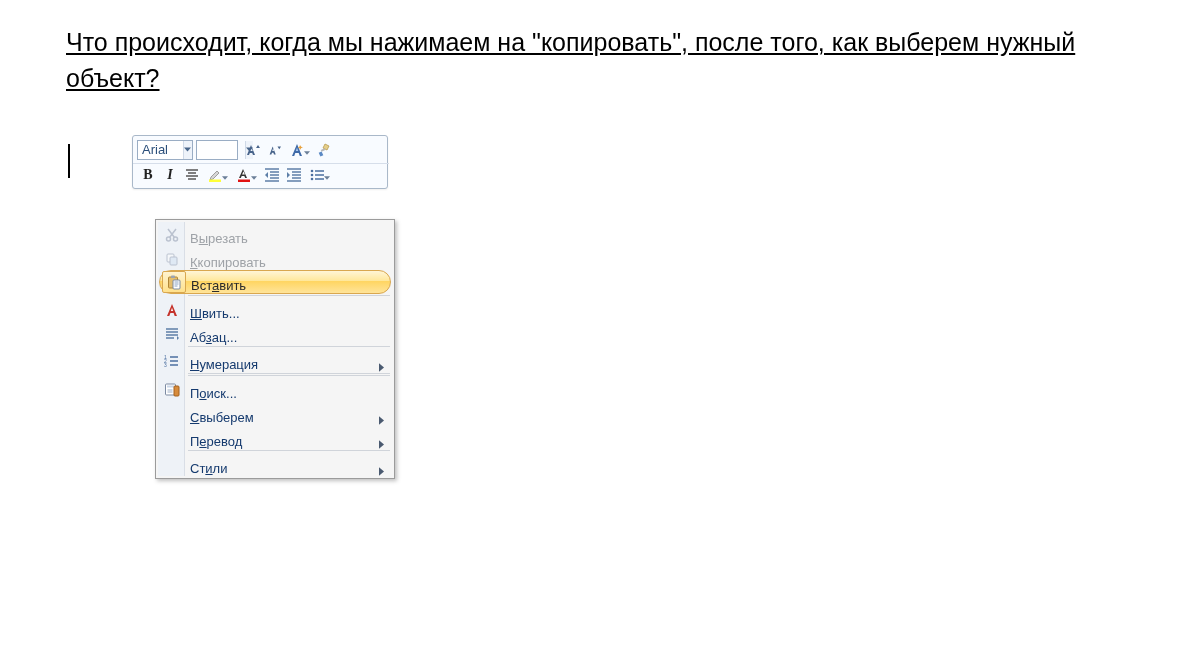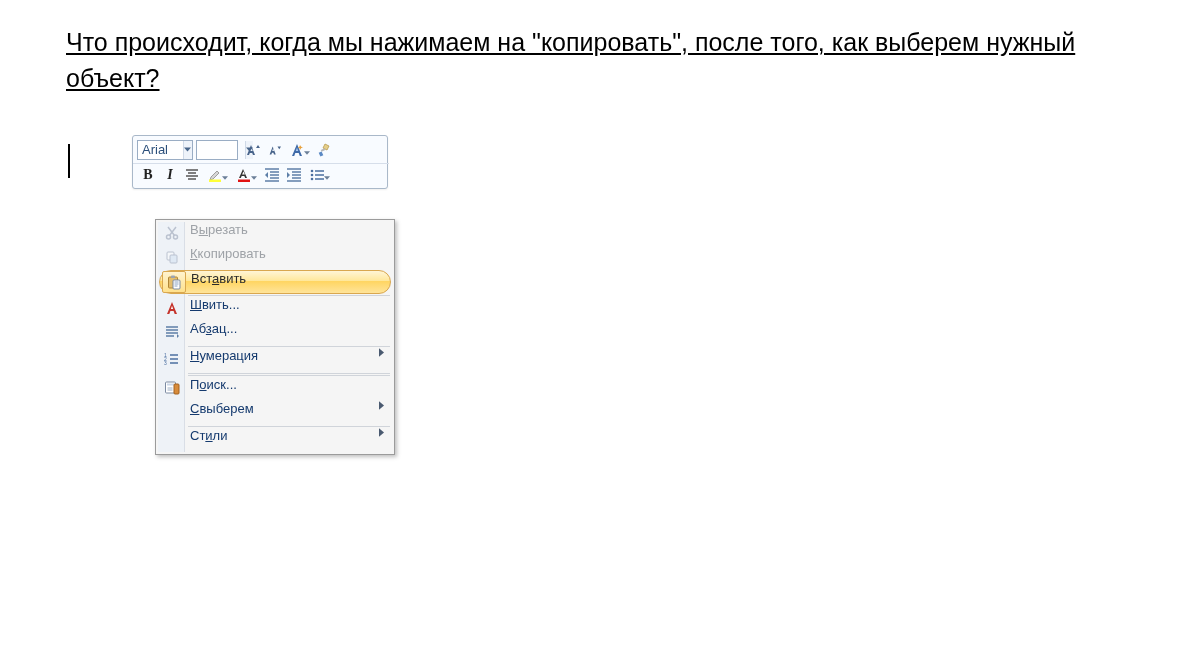--- a/index.html
+++ b/index.html
@@ -123,21 +123,21 @@
   .cm-icon-col {
     position: absolute;
     left: 2px; top: 2px; bottom: 2px;
     width: 26px;
     background: #eef2f7;
     border-right: 1px solid #d9dee6;
   }
   .cm-item {
     position: relative;
     display: flex;
-    align-items: flex-start;
+    align-items: flex-end;
     height: 24px;
     padding-left: 32px;
     padding-right: 22px;
     color: #153a6e;
     box-sizing: border-box;
   }
   .cm-item.disabled { color: #9ea2a7; }
   .cm-item u { text-decoration: underline; }
   .cm-item .cm-icon {
     position: absolute;
@@ -416,20 +416,29 @@
   <div class="cm-item">
     <span class="cm-icon"></span>
     <span><span></span><u>С</u><span>выберем</span></span>
     <span class="submenu-arrow">
         <svg viewBox="0 0 6 10">
           <path d="M0 0v10l6-5z"></path>
         </svg>
       </span>
   </div>
 
+  <div class="cm-item">
+    <span class="cm-icon"></span>
+    <span><span>П</span><u>е</u><span>ревод</span></span>
+    <span class="submenu-arrow">
+        <svg viewBox="0 0 6 10">
+          <path d="M0 0v10l6-5z"></path>
+        </svg>
+      </span>
+  </div>
 
   <div class="cm-sep"></div>
 
   <div class="cm-item">
     <span class="cm-icon"></span>
     <span><span>Ст</span><u>и</u><span>ли</span></span>
     <span class="submenu-arrow">
         <svg viewBox="0 0 6 10">
           <path d="M0 0v10l6-5z"></path>
         </svg>

